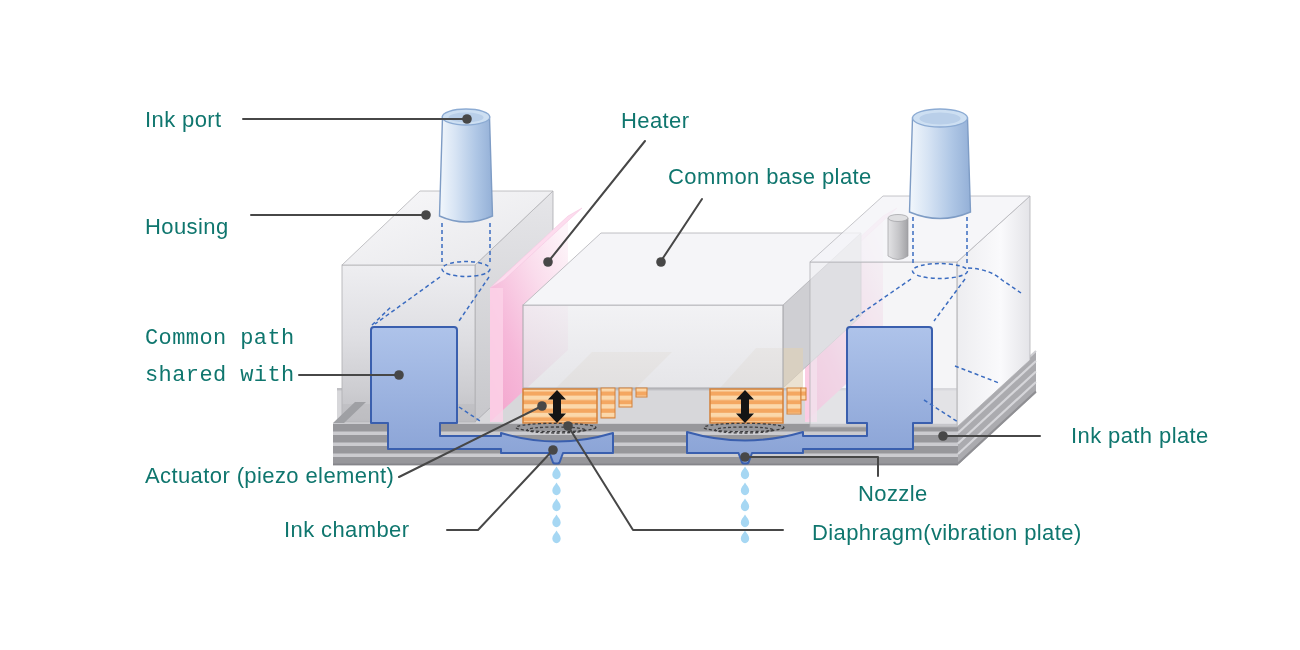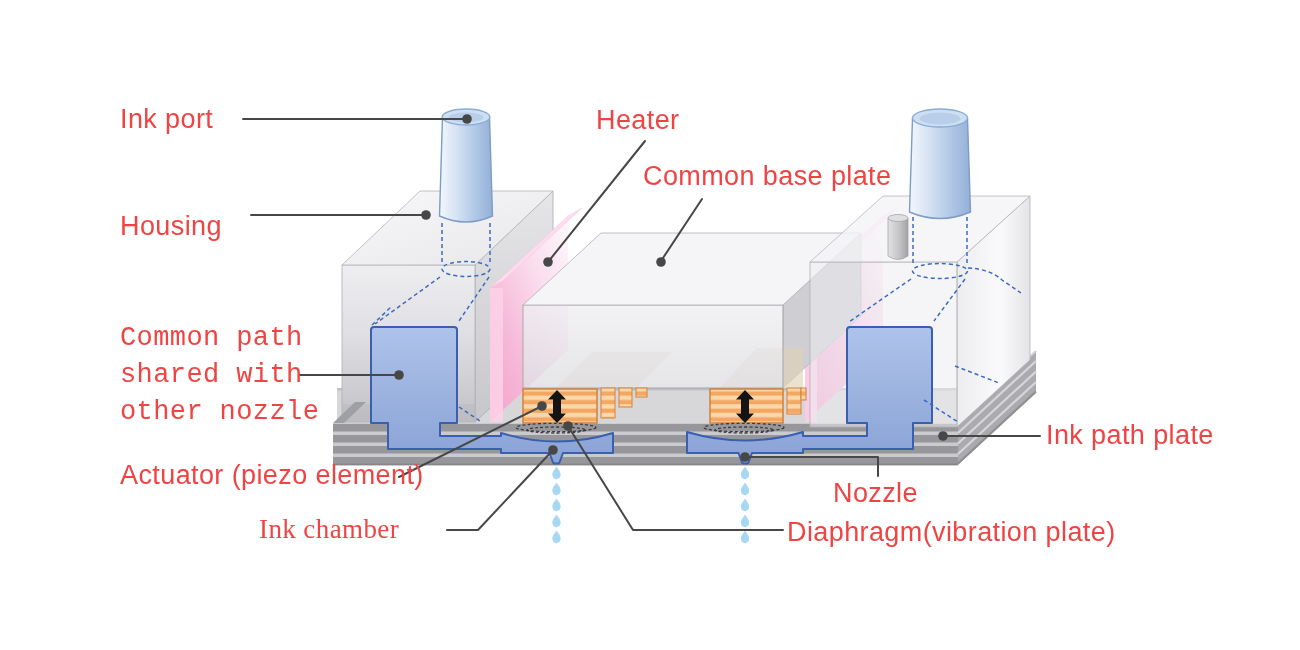--- a/index.html
+++ b/index.html
@@ -2,22 +2,22 @@
 <html><head>
 <meta charset="utf-8">
 <style>
   html,body{margin:0;padding:0;}
   body{
     width:1300px;height:650px;position:relative;background:#ffffff;
     font-family:"Liberation Sans", sans-serif;overflow:hidden;
   }
   #stage{position:absolute;left:0;top:0;width:1300px;height:650px;}
   .lbl{
-    position:absolute;font-size:27px;line-height:31px;color:#ef4444;
-    letter-spacing:0.4px;white-space:nowrap;
+    position:absolute;font-size:22px;line-height:31px;color:#0f766e;
+    letter-spacing:0.4px;white-space:nowrap;margin-left:25px;
   }
   .lbl.multi{line-height:37px;}
   .lbl.multi span{display:block;}
 </style>
 </head>
 <body>
 
 <svg id="stage" viewBox="0 0 1300 650" xmlns="http://www.w3.org/2000/svg">
   <defs>
     <linearGradient id="gHFront" x1="0" y1="0" x2="0" y2="1">
@@ -233,21 +233,20 @@
     <circle cx="568" cy="426" r="4.8"></circle>
     <circle cx="943" cy="436" r="4.8"></circle>
   </g>
 </svg>
 
 <div class="lbl" style="left:120px;top:104px;">Ink port</div>
 <div class="lbl" style="left:120px;top:211px;">Housing</div>
 <div class="lbl multi" style="left:120px;top:320px;font-family:Liberation Mono, monospace;">
   <span>Common path</span>
   <span>shared with</span>
-  <span>other nozzle</span>
 </div>
 <div class="lbl" style="left:120px;top:460px;">Actuator (piezo element)</div>
-<div class="lbl" style="left:259px;top:514px;font-family:Liberation Serif, serif;">Ink chamber</div>
+<div class="lbl" style="left:259px;top:514px;">Ink chamber</div>
 <div class="lbl" style="left:596px;top:105px;">Heater</div>
 <div class="lbl" style="left:643px;top:161px;">Common base plate</div>
 <div class="lbl" style="left:833px;top:478px;">Nozzle</div>
 <div class="lbl" style="left:787px;top:517px;">Diaphragm(vibration plate)</div>
 <div class="lbl" style="left:1046px;top:420px;">Ink path plate</div>
 
 </body></html>

